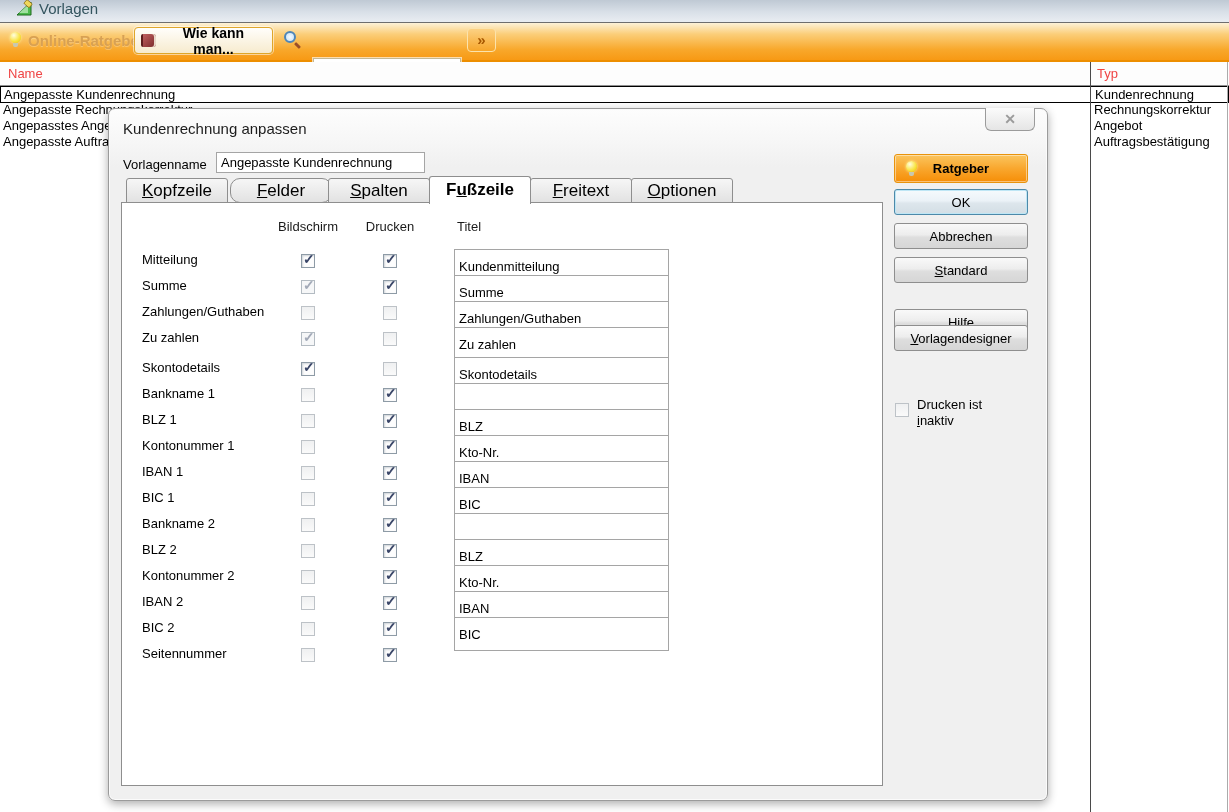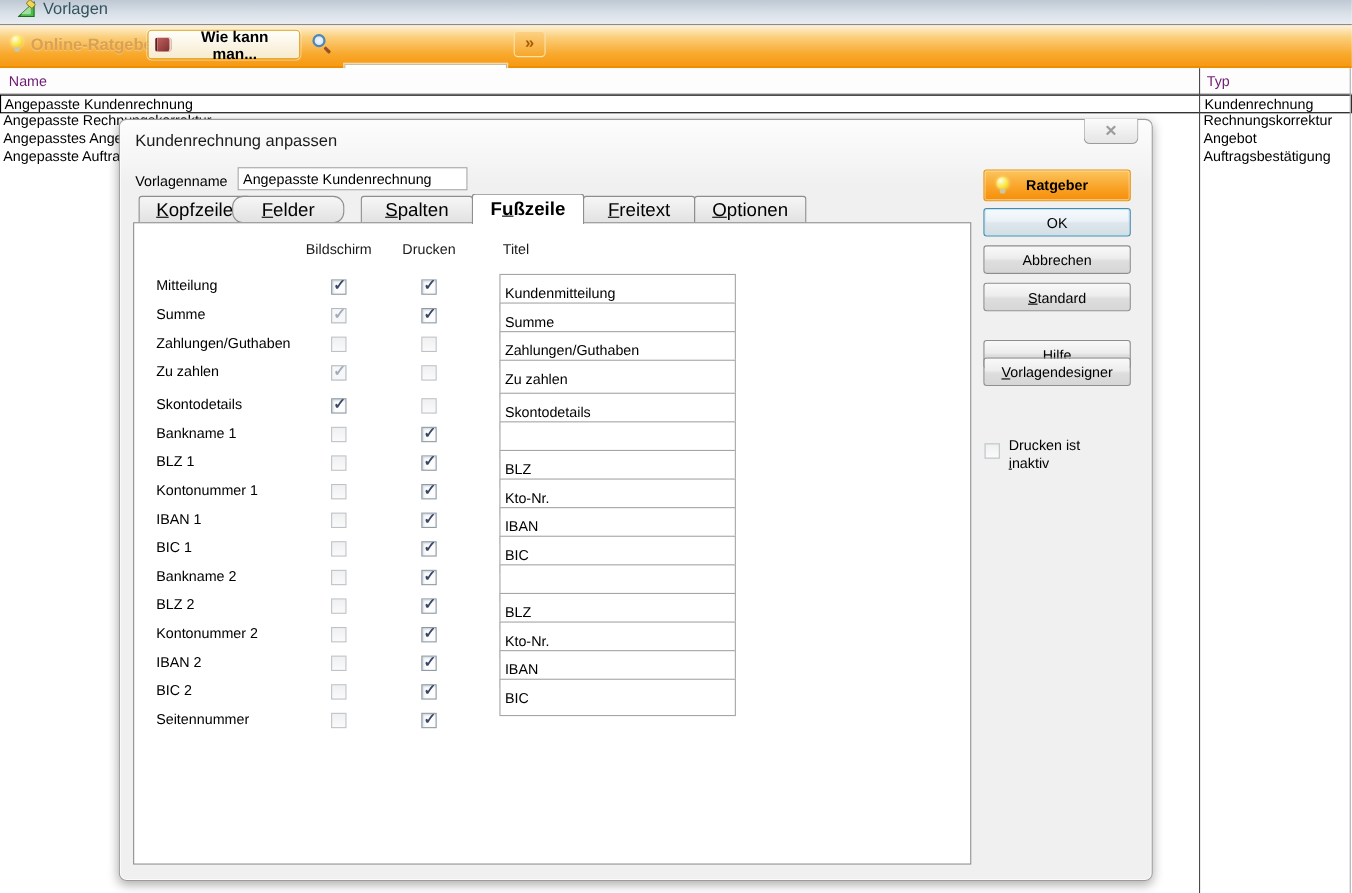--- a/index.html
+++ b/index.html
@@ -73,21 +73,21 @@
     background:linear-gradient(180deg,#FCD183,#F7A62A);
     border:1px solid #FBE3AC; border-radius:4px;
     font-family:inherit; font-size:15px; font-weight:bold; color:#A85800; cursor:pointer;
     line-height:20px;
   }
 
   
   .grid-header {
     position:absolute; left:0; top:62px; width:1229px; height:24px;
     background:#FDFDFD; border-bottom:1px solid #8F8F8F;
-    font-size:13px; color:#701a75; line-height:23px;
+    font-size:13px; color:#ef4444; line-height:23px;
   }
   .col-name { position:absolute; left:8px; }
   .col-typ  { position:absolute; left:1097px; }
   .grid-row { position:absolute; left:0; width:1229px; height:16px; line-height:16px; cursor:default; }
   .grid-row.selected { border:1px solid #000; height:17px; line-height:15px; }
   .cell-name { position:absolute; left:3px; white-space:nowrap; }
   .cell-typ  { position:absolute; left:1094px; white-space:nowrap; }
   .v-divider { position:absolute; left:1090px; top:62px; height:750px; border-left:1px solid #4A4A4A; }
   .r-edge    { position:absolute; left:1227px; top:62px; height:750px; border-left:1px solid #ABABAB; }
 
@@ -237,21 +237,21 @@
 
 <div class="dialog">
   <div class="dlg-title">Kundenrechnung anpassen</div>
   <button class="dlg-close">✕</button>
 
   <span class="vn-label">Vorlagenname</span>
   <input class="vn-input" value="Angepasste Kundenrechnung" style="">
 
   <div id="tabs">
       <div class="tab" style="left: 17px;"><span></span><span class="u">K</span><span>opfzeile</span></div>
-      <div class="tab" style="left: 102px; border-radius: 10px;"><span></span><span class="u">F</span><span>elder</span></div>
+      <div class="tab" style="left: 121px; border-radius: 10px;"><span></span><span class="u">F</span><span>elder</span></div>
       <div class="tab" style="left: 219px;"><span></span><span class="u">S</span><span>palten</span></div>
       <div class="tab active" style="left: 320px;"><span>F</span><span class="u">u</span><span>ßzeile</span></div>
       <div class="tab" style="left: 421px;"><span></span><span class="u">F</span><span>reitext</span></div>
       <div class="tab" style="left: 522px;"><span></span><span class="u">O</span><span>ptionen</span></div>
     </div>
 
   <div class="panel">
     <span class="col-h col-h-screen">Bildschirm</span>
     <span class="col-h col-h-print">Drucken</span>
     <span class="col-h col-h-titel">Titel</span>

